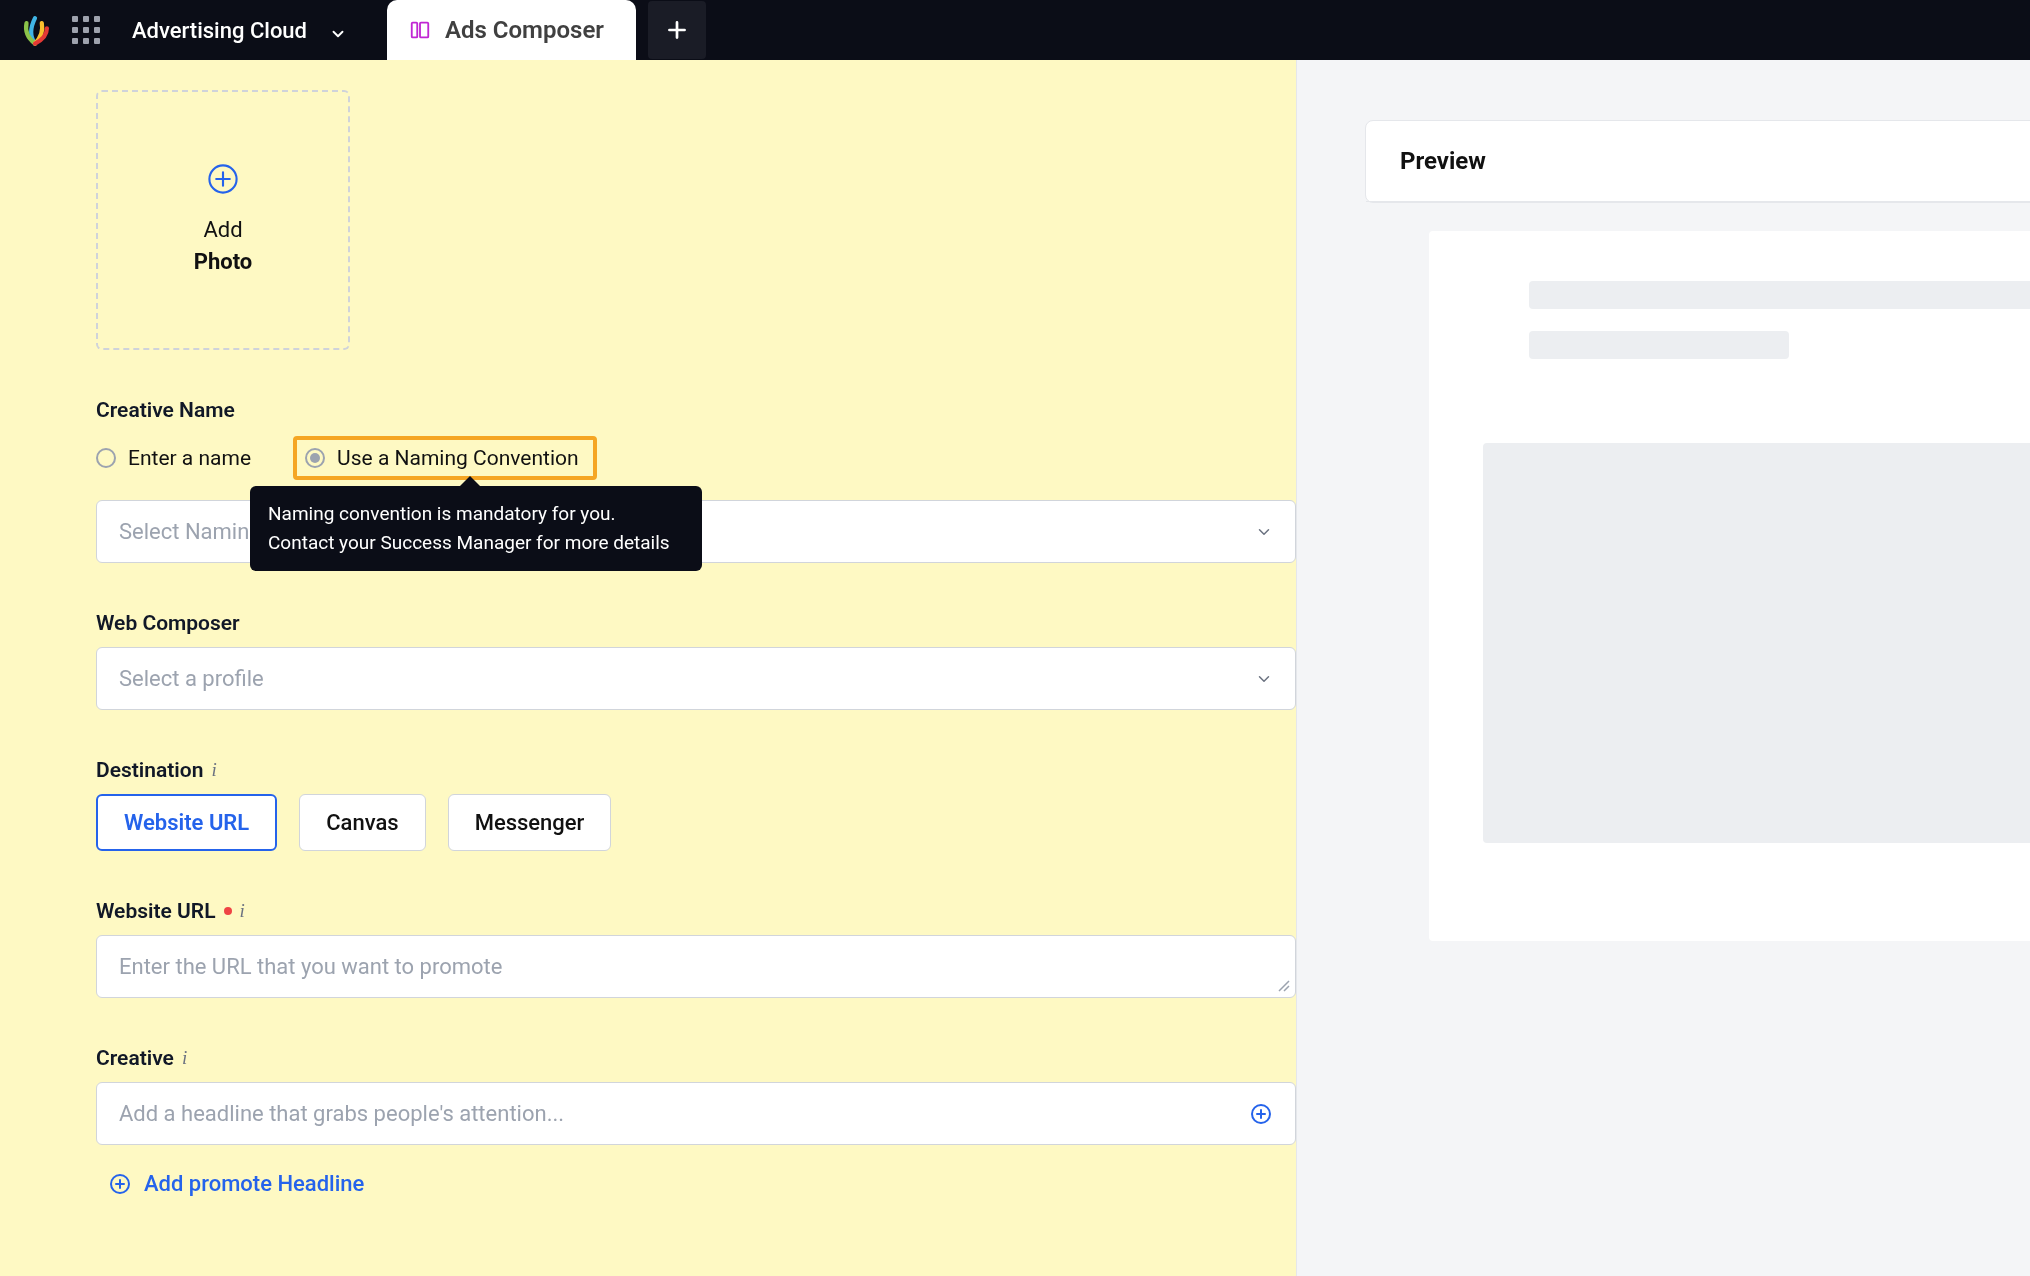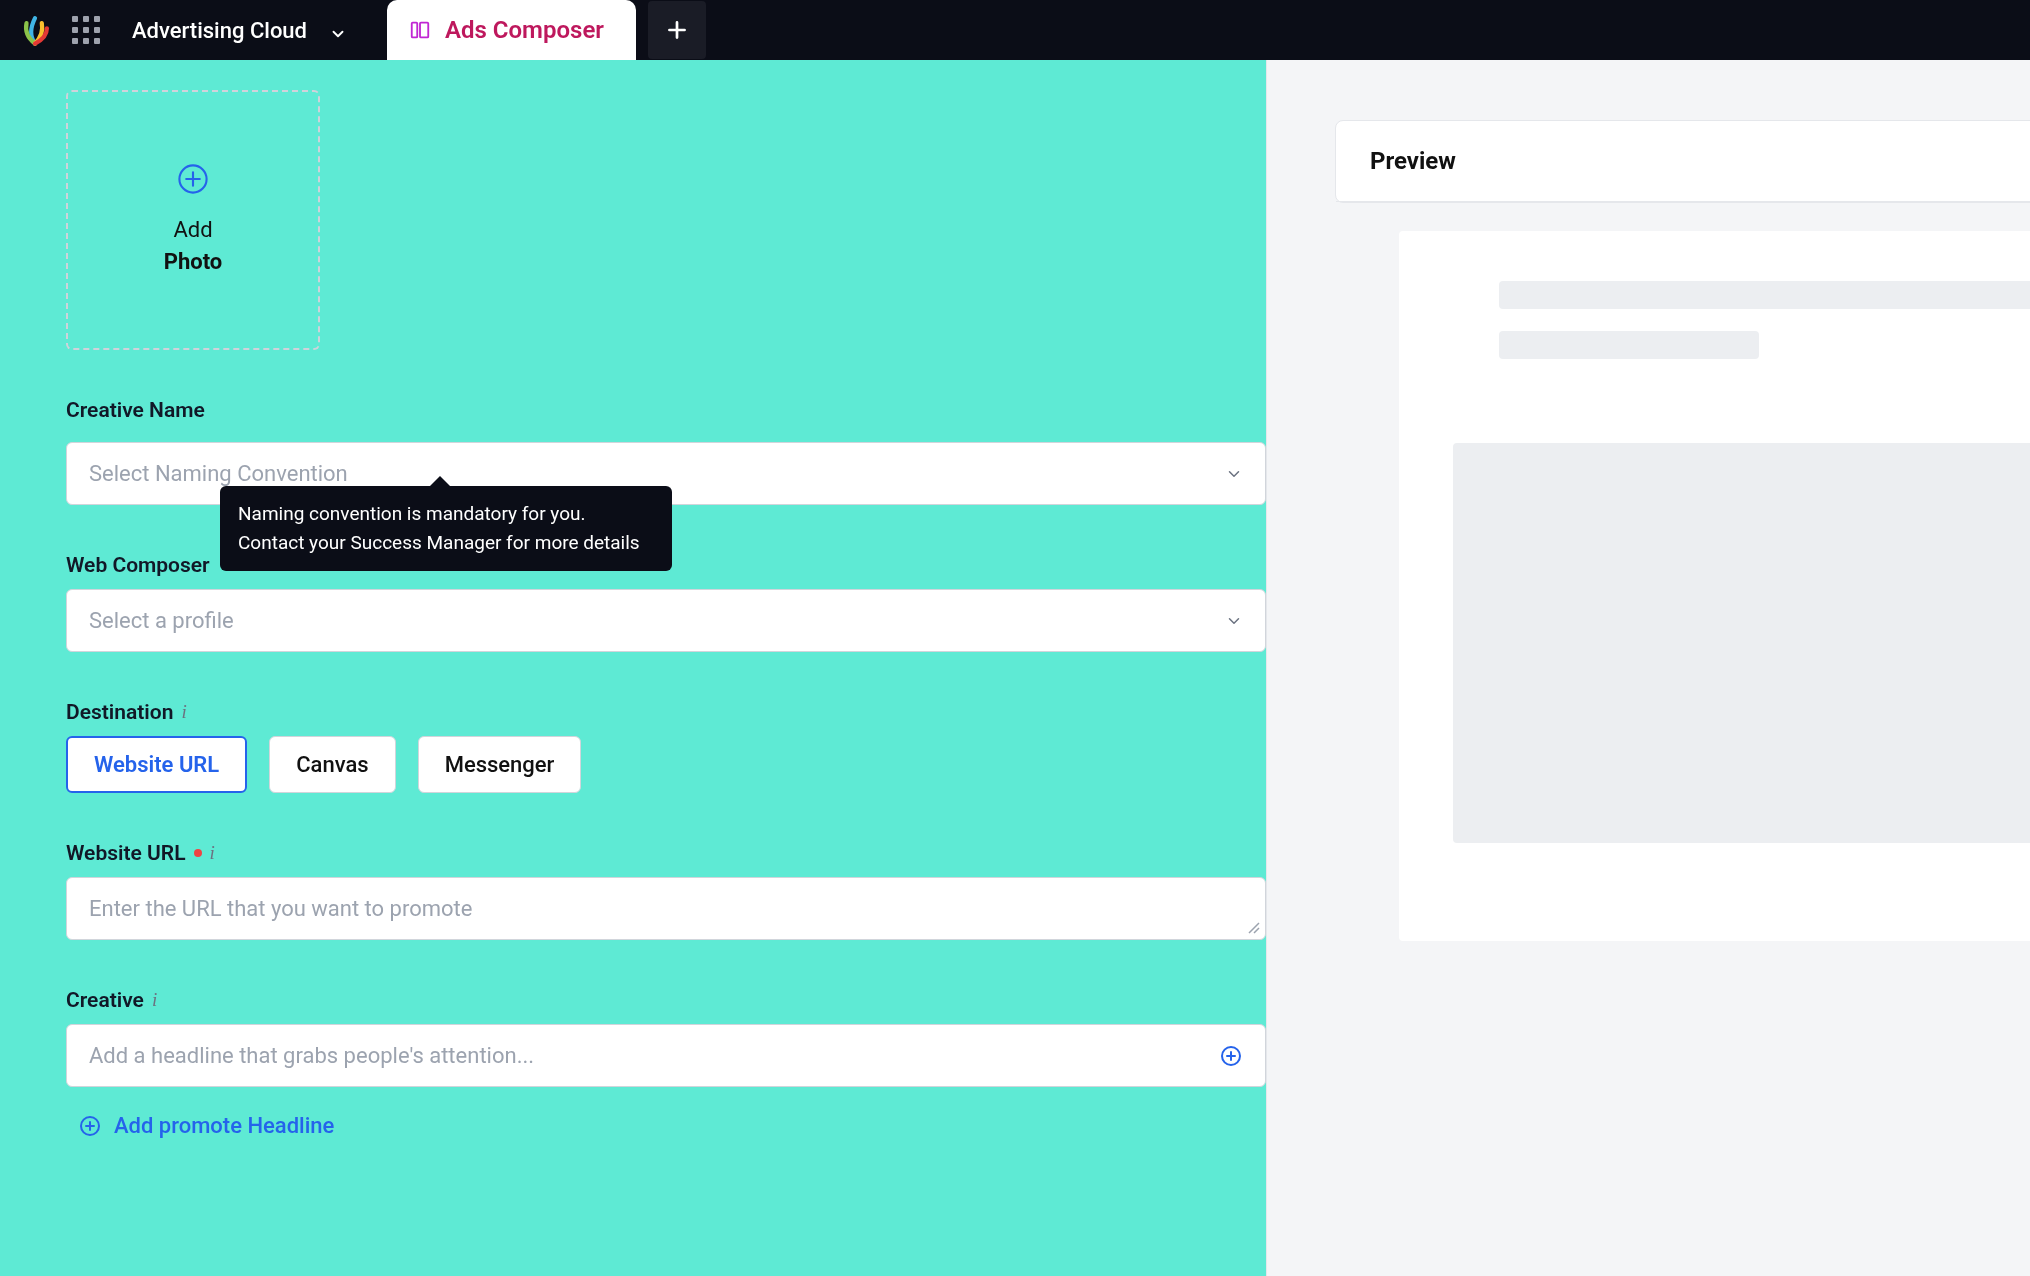--- a/index.html
+++ b/index.html
@@ -8,26 +8,26 @@
     
     .topbar { background: #0B0D17; height: 60px; display: flex; align-items: center; position: relative; }
     .logo { width: 34px; height: 34px; margin-left: 18px; position: relative; }
     .apps-grid { width: 28px; height: 28px; margin-left: 20px; display: grid; grid-template-columns: repeat(3,6px); grid-template-rows: repeat(3,6px); gap: 5px; cursor: pointer; }
     .apps-grid span { background:#9ea2ad; border-radius:1px; display:block; width:6px; height:6px; }
     .product-switch { color:#fff; font-size:22px; font-weight:500; margin-left:32px; display:flex; align-items:flex-end; cursor:pointer;gap:12px; }
     .product-switch svg { margin-left:10px; }
     .tab { background:#ffffff; height:60px; display:flex; align-items:center; padding:0 32px 0 22px; margin-left:40px;
            border-top-left-radius:10px; border-top-right-radius:10px; position:relative; }
     .tab-icon { width:22px; height:22px; margin-right:14px; }
-    .tab-label { font-size:24px; font-weight:600; color:#be185d; }
+    .tab-label { font-size:24px; font-weight:600; color:#404040; }
     .new-tab { width:58px; height:58px; background:#1a1c26; display:flex; align-items:center; justify-content:center; margin-left:12px; cursor:pointer; border-radius:4px; }
 
     
     .workspace { display:flex; height:calc(100% - 60px); }
-    .form-pane { width:1430px; padding:0 0 40px 66px; position:relative; border-right:1px solid #e5e7eb; background:#5eead4; }
+    .form-pane { width:1430px; padding:0 0 40px 96px; position:relative; border-right:1px solid #e5e7eb; background:#fef9c3; }
     .preview-pane { flex:1; background:#f4f5f7; padding:0; }
 
     
     .field-label { font-size:21px; font-weight:600; color:#111827; margin-bottom:12px; display:flex; align-items:center; gap:8px; }
     .info-i { font-style:italic; font-family:"Times New Roman",serif; color:#6b7280; font-size:19px; font-weight:400; }
     .required-dot { width:8px; height:8px; background:#ef4444; border-radius:50%; display:inline-block; }
 
     
     .add-photo-box { width:254px; height:260px; border:2px dashed #cfd3da; border-radius:6px;
                      display:flex; flex-direction:column; align-items:center; justify-content:center;
@@ -139,20 +139,32 @@
         <circle cx="20" cy="20" r="16" fill="none" stroke="#2563eb" stroke-width="2.5"></circle>
         <path d="M20 12v16M12 20h16" stroke="#2563eb" stroke-width="2.5" stroke-linecap="round"></path>
       </svg>
       <div class="add-photo-text">
         <span>Add</span><br><b>Photo</b>
       </div>
     </div>
 
     <div class="section" style="position:relative;">
       <div class="field-label">Creative Name</div>
+      <div class="radio-row">
+        <div class="radio-opt">
+          <span class="radio-outer"></span>
+          <span>Enter a name</span>
+        </div>
+        <div class="radio-opt highlight-box">
+          <span class="radio-outer">
+              <span class="radio-inner"></span>
+            </span>
+          <span>Use a Naming Convention</span>
+        </div>
+      </div>
 
       <div class="tooltip" style="top:88px; left:154px;">
         <span>Naming convention is mandatory for you. Contact your Success Manager for more details</span>
       </div>
 
       <div class="select" style="margin-top:20px;">
         <span>Select Naming Convention</span>
         <svg class="chev" viewBox="0 0 24 24">
           <path d="M6 9l6 6 6-6" stroke="#6b7280" stroke-width="2" fill="none" stroke-linecap="round" stroke-linejoin="round"></path>
         </svg>

